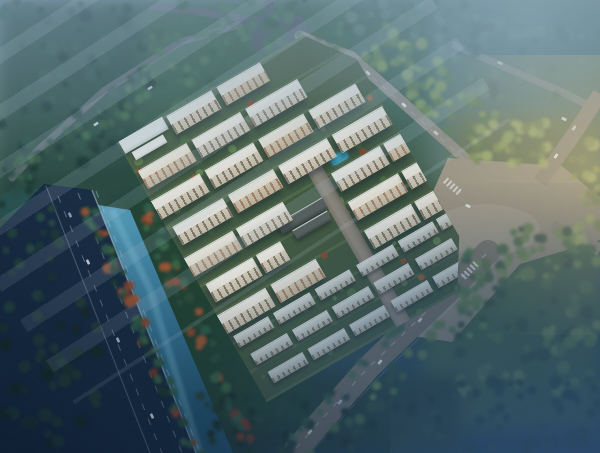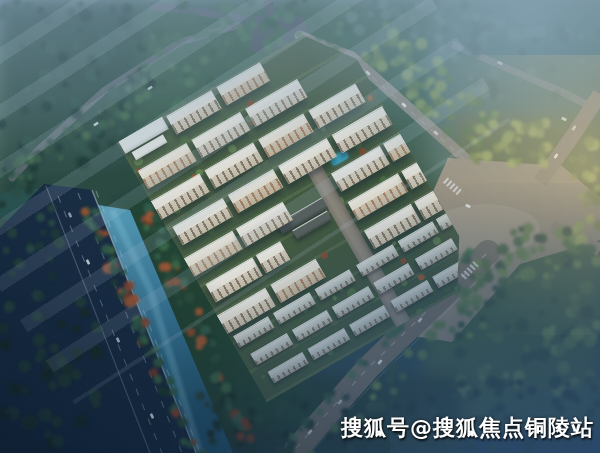--- a/index.html
+++ b/index.html
@@ -1266,14 +1266,13 @@
     </div>
 
   <div id="haze-top" class="overlay"></div>
   <div id="haze-topright" class="overlay"></div>
   <div id="mist-streaks" class="overlay"></div>
   <div id="glow-right" class="overlay"></div>
   <div id="haze-bottomright" class="overlay"></div>
   <div id="dark-bottomleft" class="overlay"></div>
   <div id="cool-cast" class="overlay"></div>
 
-  <div id="watermark">搜狐号@搜狐焦点铜陵站</div>
 </div>
 
 </body></html>

